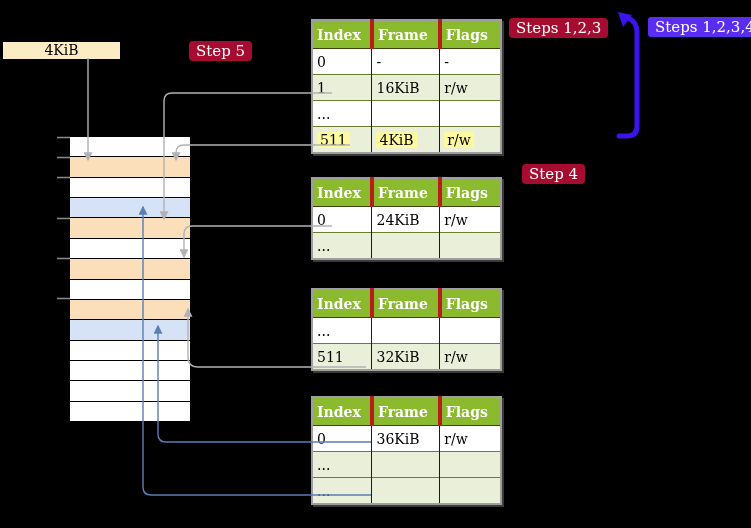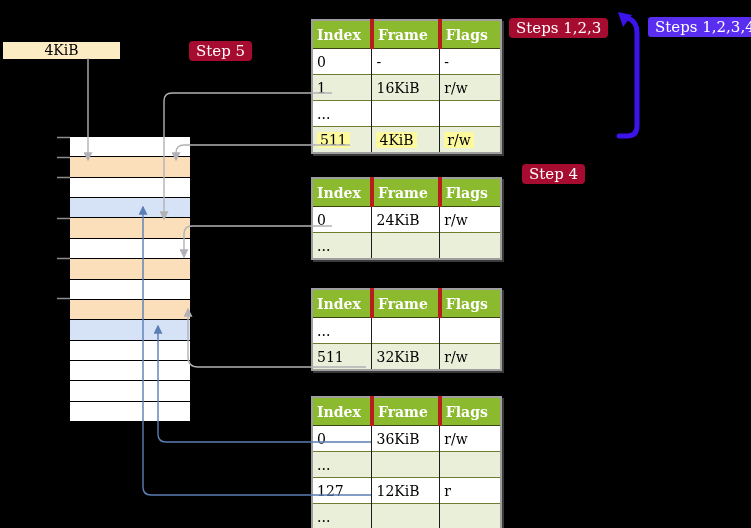--- a/index.html
+++ b/index.html
@@ -200,25 +200,20 @@
       <tr>
         <td>0</td>
         <td>36KiB</td>
         <td>r/w</td>
       </tr>
       <tr class="alt">
         <td>...</td>
         <td></td>
         <td></td>
       </tr>
-      <tr>
-        <td>127</td>
-        <td>12KiB</td>
-        <td>r</td>
-      </tr>
       <tr class="alt">
         <td>...</td>
         <td></td>
         <td></td>
       </tr>
     </tbody>
   </table>
 
   <svg id="overlay" width="751" height="528" viewBox="0 0 751 528">
     <defs>

